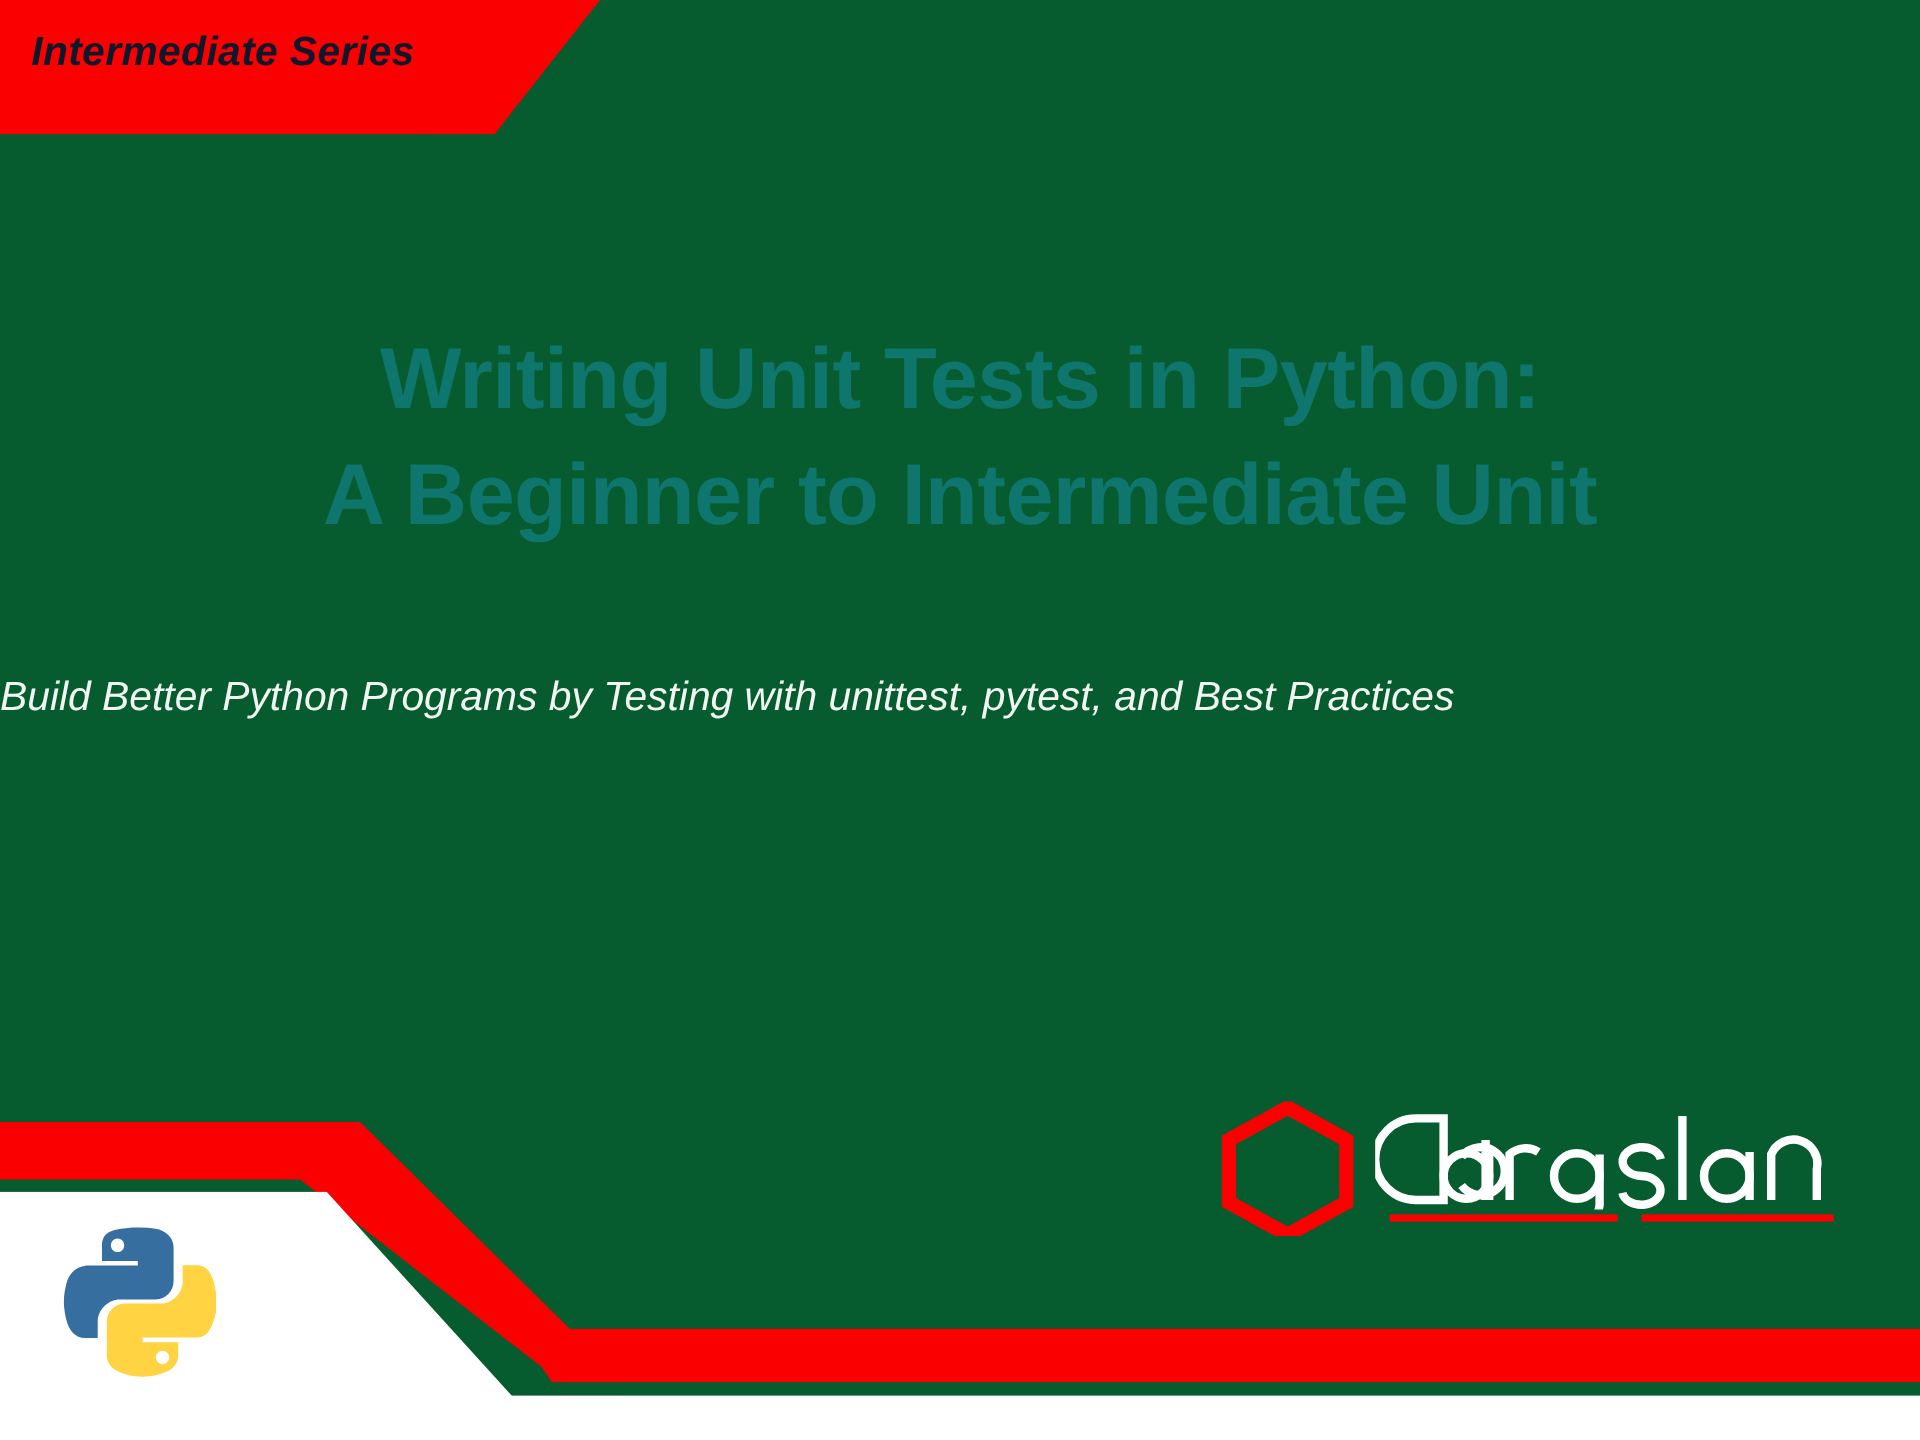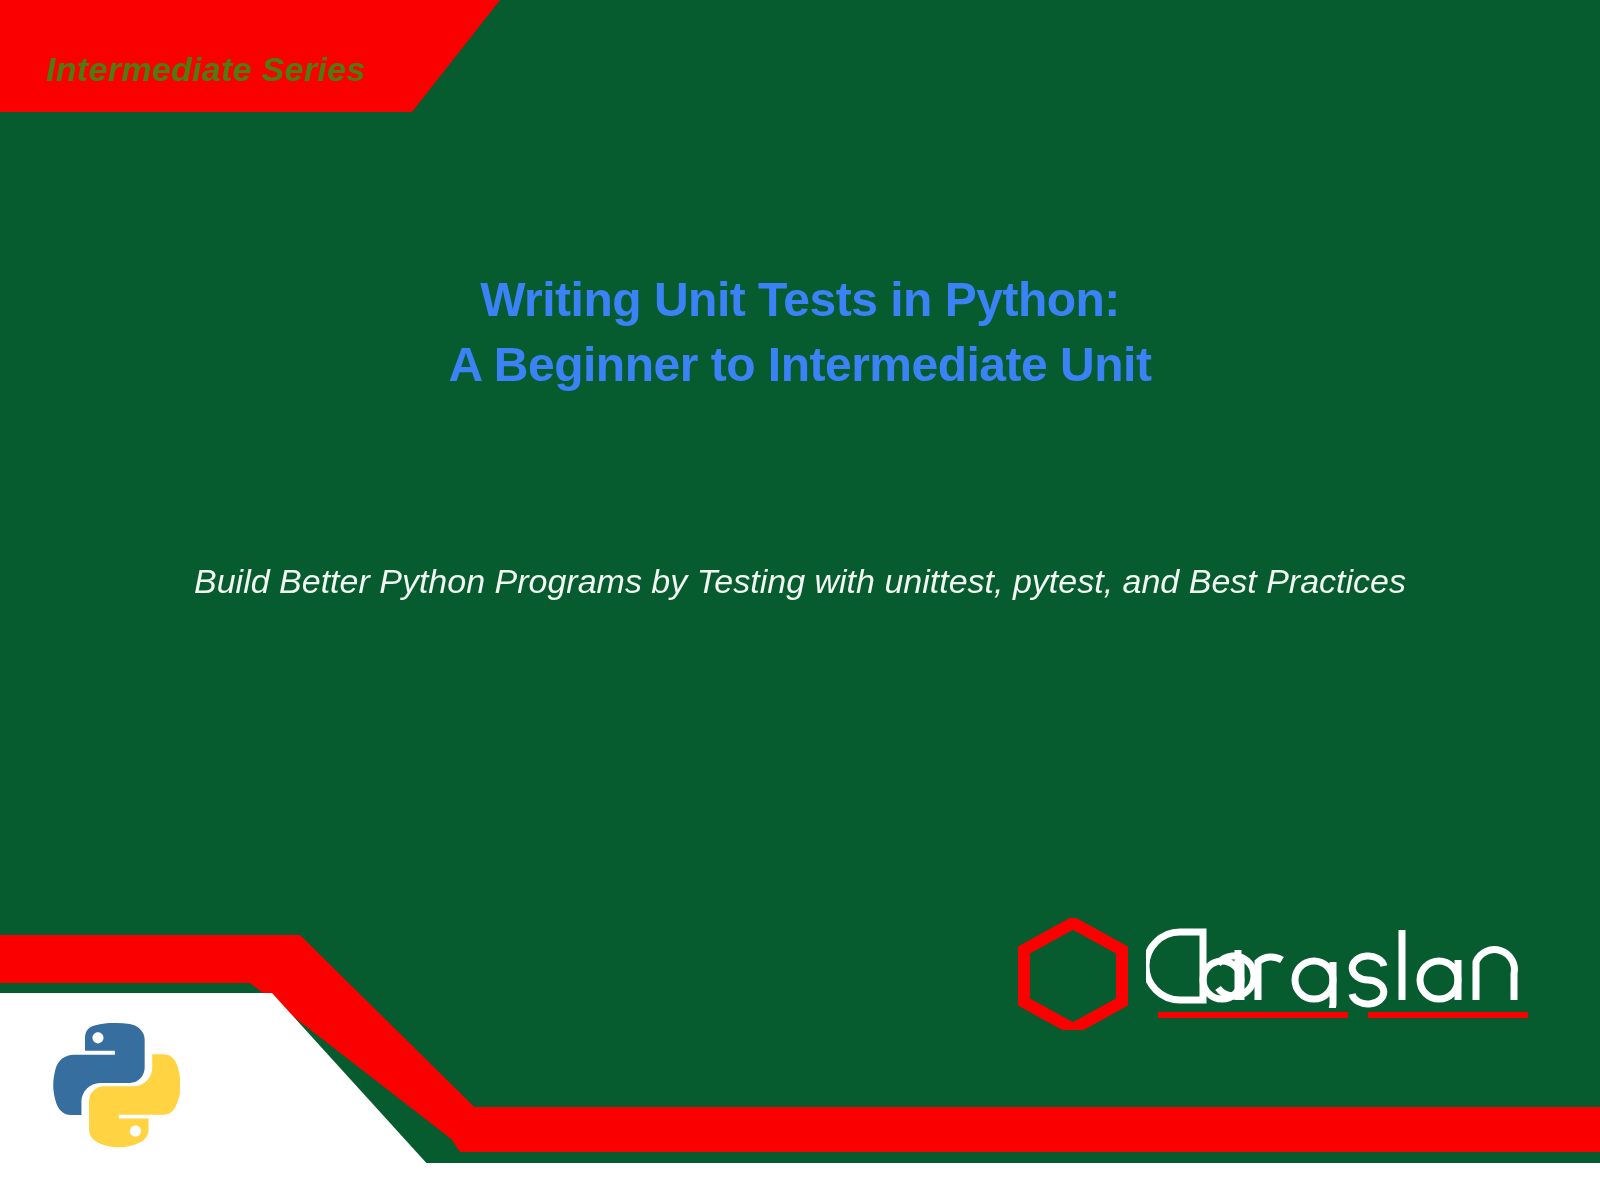--- a/index.html
+++ b/index.html
@@ -40,52 +40,50 @@
   }
   .ribbon-slash {
     position: absolute;
     left: 0; top: 0;
     width: 500px; height: 112px;
     background: #FA0000;
     clip-path: polygon(443px 0, 500px 0, 412px 112px, 355px 112px);
   }
   .ribbon-label {
     position: absolute;
-    left: 46px; top: 24px;
+    left: 26px; top: 24px;
     font-size: 34px;
     font-weight: 700;
     font-style: italic;
-    color: #4d7c0f;
+    color: #0f172a;
     letter-spacing: 0.3px;
     white-space: nowrap;
-    margin-top: 26px;
   }
 
   
   .title-block {
     position: absolute;
     left: 0; top: 268px;
     width: 1600px;
     text-align: center;
   }
   .title-line {
-    font-size: 48px;
+    font-size: 72px;
     font-weight: 700;
-    color: #3b82f6;
+    color: #0f766e;
     line-height: 1.35;
     letter-spacing: -0.5px;
     white-space: nowrap;
   }
 
   
   .subtitle {
     position: absolute;
     left: 0; top: 562px;
     width: 1600px;
-    text-align: center;
     font-size: 34px;
     font-style: italic;
     font-weight: 400;
     color: #f2f6f3;
     white-space: nowrap;
   }
 
   
   
   .bottom-green-base {

